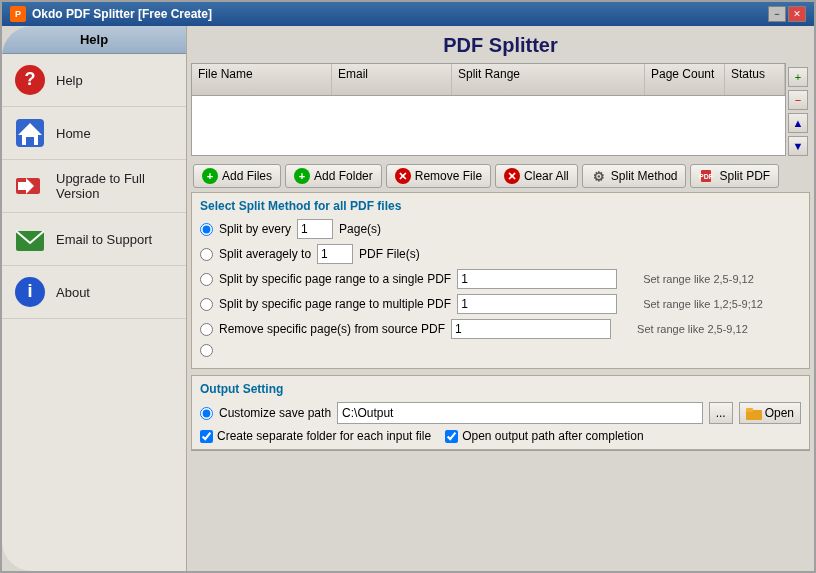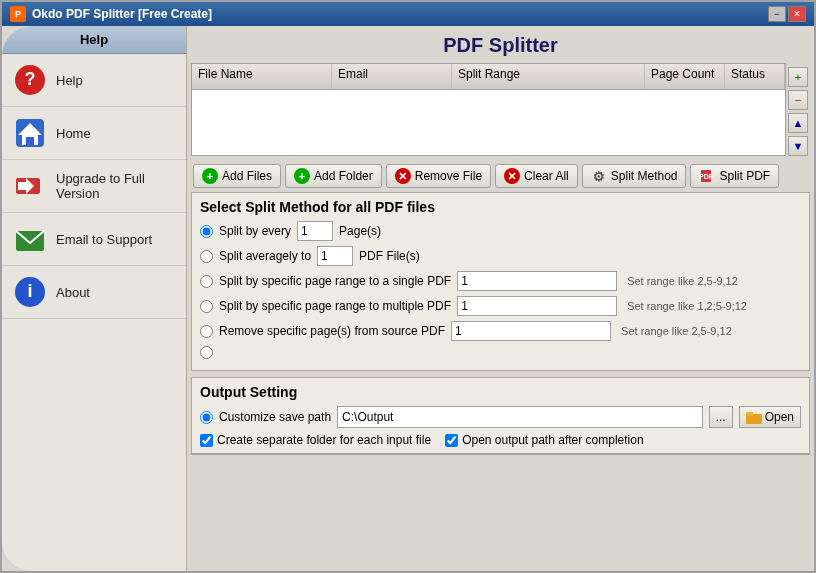--- a/index.html
+++ b/index.html
@@ -125,21 +125,21 @@
       border: 1px solid #a0a0a0;
       flex: 0 0 130px;
       display: flex;
       flex-direction: column;
       margin-bottom: 4px;
     }
     .file-table-header {
       display: flex;
       background: linear-gradient(to bottom, #e8e4de, #d0ccc4);
       border-bottom: 1px solid #a0a0a0;
-      height: 26px;
+      height: 32px;
       flex-shrink: 0;
     }
     .file-table-header div {
       padding: 3px 6px;
       border-right: 1px solid #c0bdb6;
       font-size: 12px;
       color: #000;
     }
     .col-filename { width: 140px; }
     .col-path { width: 120px; }
@@ -205,23 +205,23 @@
     .btn-icon.red { background: #cc0000; color: white; }
     .btn-icon.gear { background: none; color: #555; font-size: 13px; }
 
     .split-method-section {
       border: 1px solid #b0a898;
       padding: 6px 8px;
       margin-bottom: 6px;
       background: #eeebe4;
     }
     .section-title {
-      font-size: 14px;
+      font-size: 12px;
       font-weight: bold;
-      color: #000000;
+      color: #0369a1;
       margin-bottom: 6px;
     }
     .radio-row {
       display: flex;
       align-items: center;
       gap: 6px;
       margin-bottom: 5px;
       font-size: 12px;
     }
     .radio-row input[type=radio] { margin: 0; }
@@ -237,21 +237,21 @@
       width: 160px;
       height: 20px;
       border: 1px solid #a0a0a0;
       padding: 1px 3px;
       font-size: 12px;
       background: white;
     }
     .hint-text {
       color: #555;
       font-size: 11px;
-      margin-left: 4px;
+      margin-left: 20px;
     }
     .output-section {
       border: 1px solid #b0a898;
       padding: 6px 8px;
       background: #eeebe4;
     }
     .output-row {
       display: flex;
       align-items: center;
       gap: 6px;

